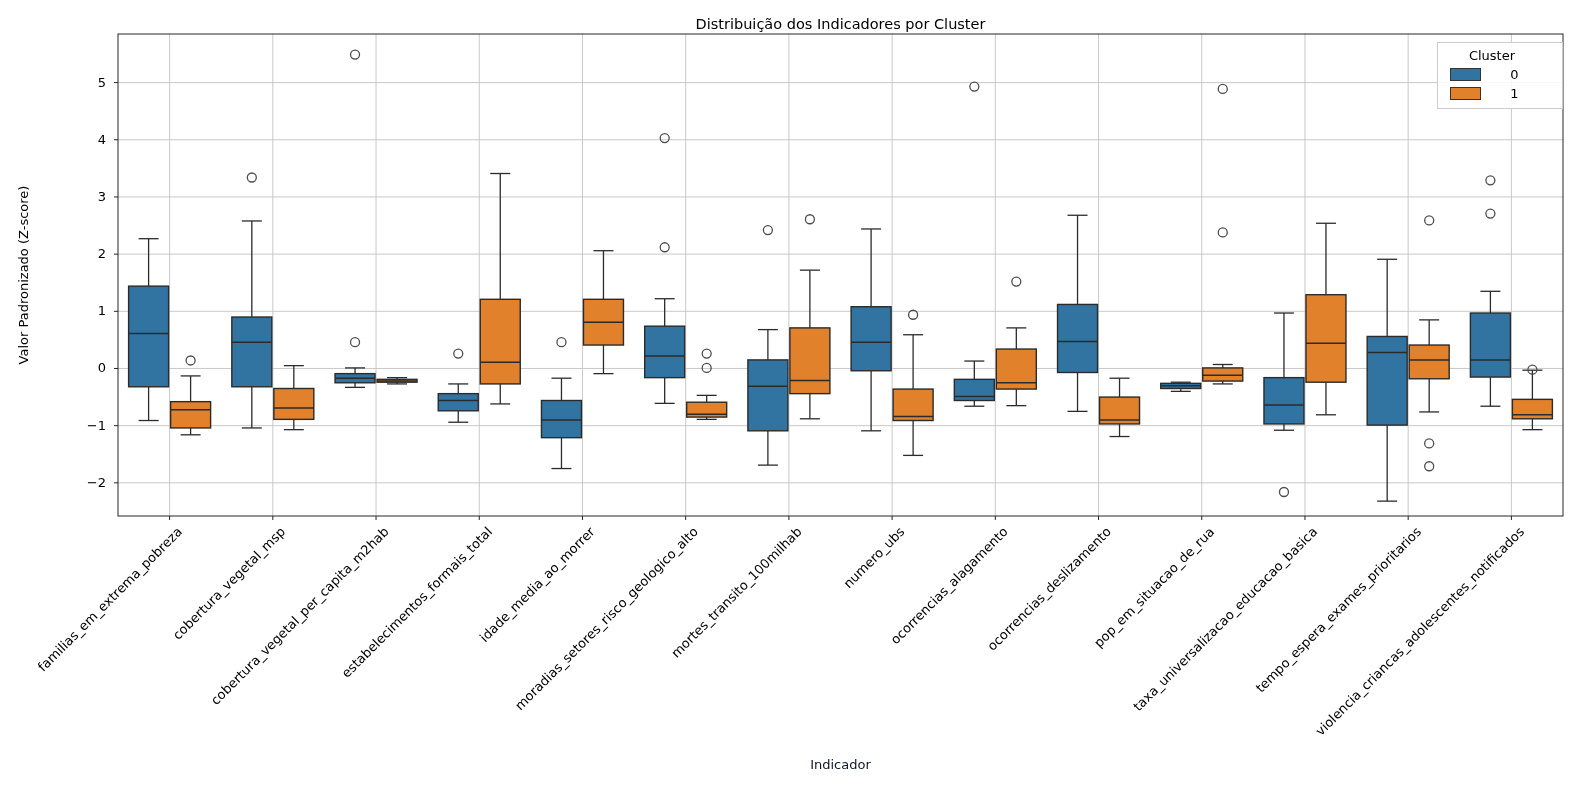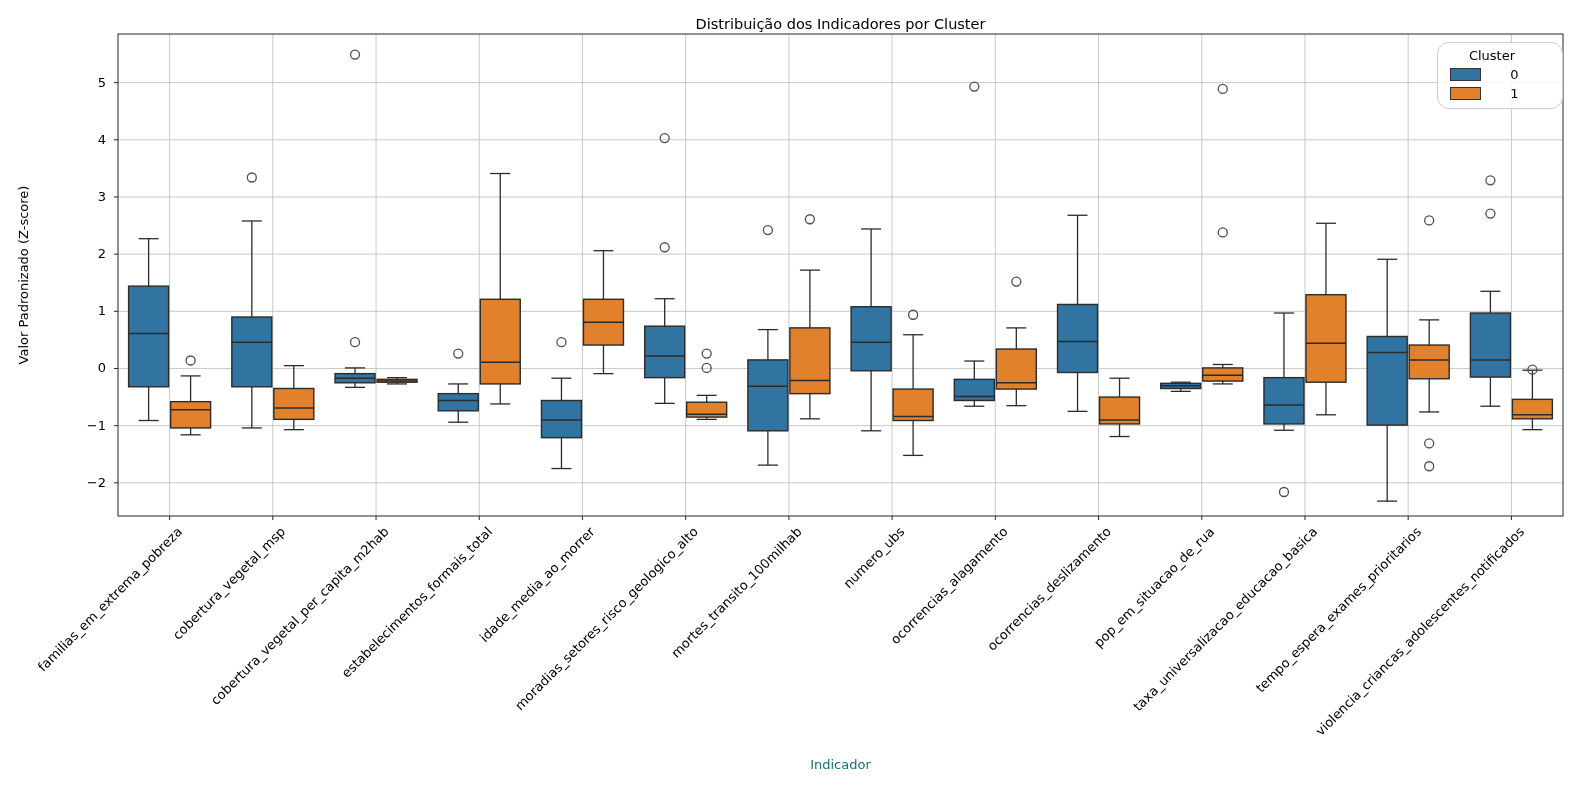--- a/index.html
+++ b/index.html
@@ -3,27 +3,27 @@
 <meta charset="utf-8">
 <style>
   html,body{margin:0;padding:0;background:#ffffff;}
   body{width:1582px;height:790px;position:relative;overflow:hidden;
        font-family:"DejaVu Sans","Liberation Sans",sans-serif;color:#262626;}
   .title{position:absolute;left:118px;top:16px;width:1445px;text-align:center;
          font-size:14.5px;color:#000;}
   .ylabel{position:absolute;left:16px;top:516px;width:482px;text-align:center;
           font-size:13px;transform:rotate(-90deg);transform-origin:0 0;white-space:nowrap;color:#000;}
   .xlabel{position:absolute;left:118px;top:757px;width:1445px;text-align:center;
-          font-size:13px;color:#0f766e;}
+          font-size:13px;color:#0f172a;}
   .ytick{position:absolute;left:58px;width:48px;text-align:right;
          font-size:13px;line-height:14px;color:#000;}
   .xtick{position:absolute;white-space:nowrap;font-size:13px;color:#000;
          transform:rotate(-45deg);transform-origin:100% 0;}
   .legend{position:absolute;left:1437px;top:42px;width:126px;background:rgba(255,255,255,0.85);
-          border:1px solid #cccccc;border-radius:12px;padding:5px 24px 7px 8px;box-sizing:border-box;}
+          border:1px solid #cccccc;border-radius:0;padding:5px 24px 7px 8px;box-sizing:border-box;}
   .legend-title{font-size:13px;text-align:center;margin-bottom:3px;color:#000;}
   .legend-row{display:flex;align-items:center;gap:10px;margin-top:4px;justify-content:flex-start;}
   .legend-swatch{width:31px;height:13px;border:1.2px solid #333333;box-sizing:border-box;margin-left:4px;}
   .legend-label{font-size:13px;color:#000;flex:1;text-align:center;}
   svg{position:absolute;left:0;top:0;}
 </style>
 </head>
 <body>
 
 <div class="title">Distribuição dos Indicadores por Cluster</div>

